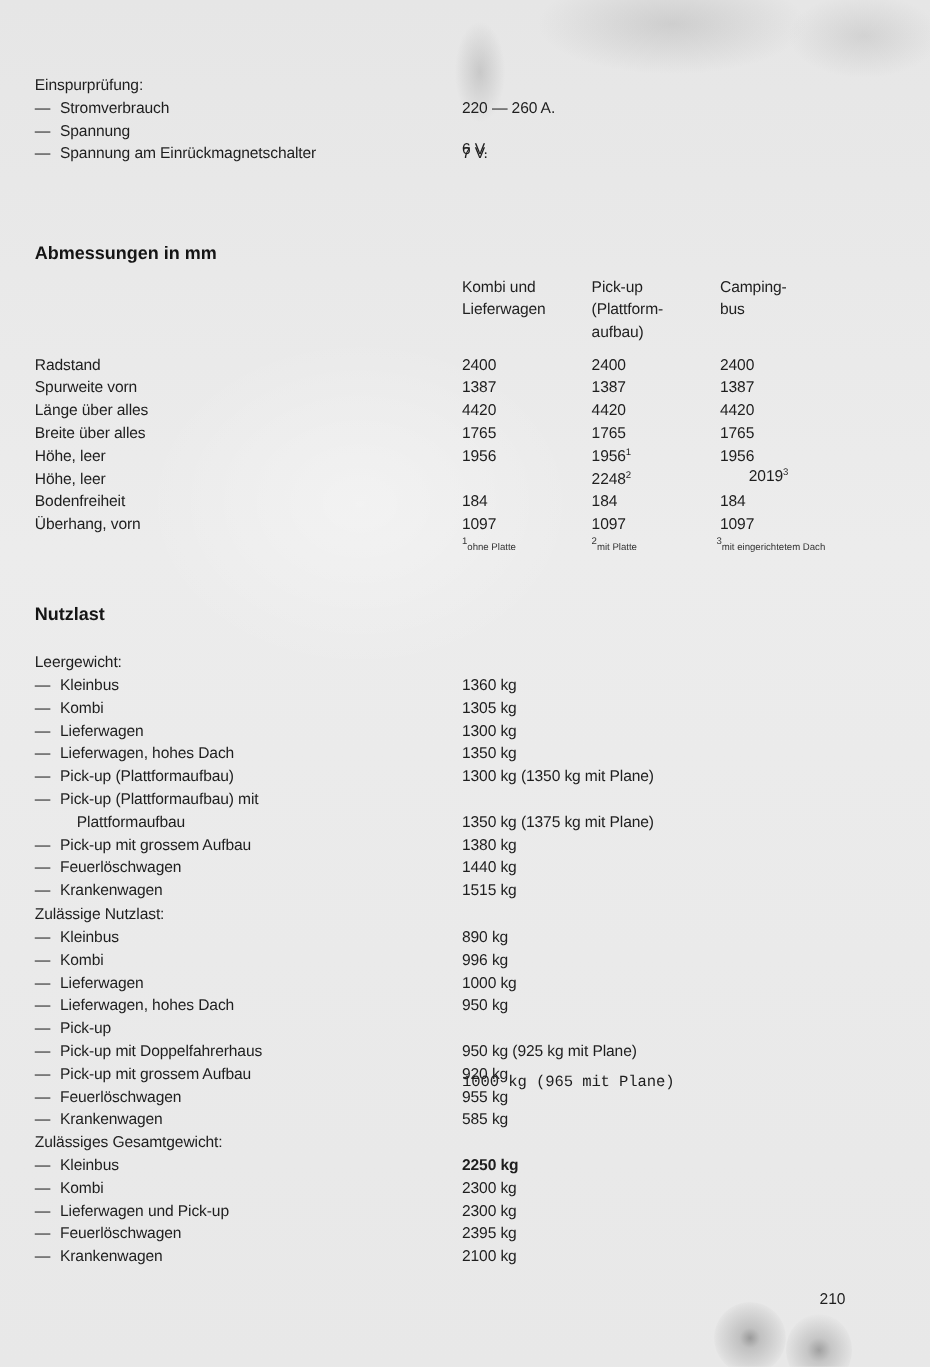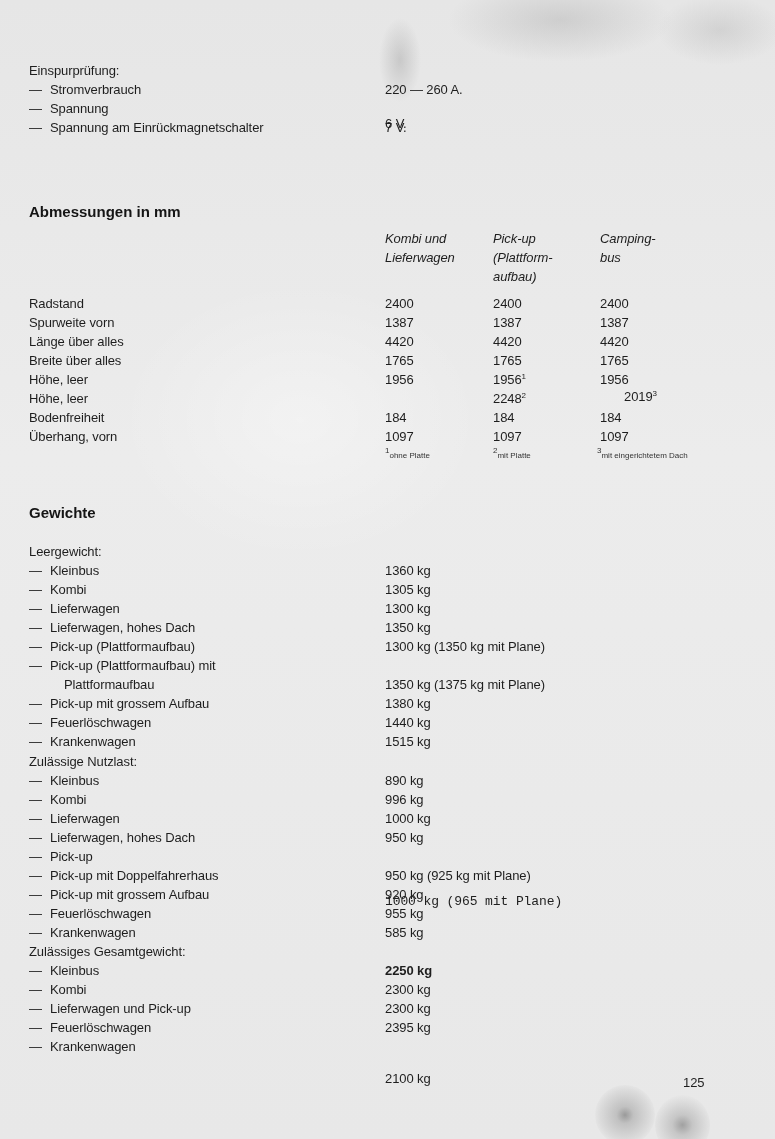--- a/index.html
+++ b/index.html
@@ -19,21 +19,21 @@
         linear-gradient(180deg, #e6e6e6 0%, #ececec 40%, #e8e8e8 100%);
     }
     .stain { position: absolute; border-radius: 50%; pointer-events: none; }
     .stain.s1 { left: 595px; top: 1085px; width: 60px; height: 60px;
       background: radial-gradient(circle, rgba(90,90,90,0.55) 0%, rgba(120,120,120,0.35) 20%, rgba(150,150,150,0.15) 60%, rgba(0,0,0,0) 75%); }
     .stain.s2 { left: 655px; top: 1095px; width: 55px; height: 60px;
       background: radial-gradient(circle, rgba(90,90,90,0.5) 0%, rgba(120,120,120,0.3) 25%, rgba(150,150,150,0.12) 60%, rgba(0,0,0,0) 75%); }
 
     .t { position: absolute; font-size: 13px; line-height: 19px; white-space: nowrap; letter-spacing: -0.1px; }
     .h { position: absolute; font-size: 15px; font-weight: bold; white-space: nowrap; color: #151515; }
-    .ital { font-style: italic; }
+    .ital { }
     .fn { position: absolute; font-size: 8px; white-space: nowrap; color: #333; }
     sup { font-size: 8px; vertical-align: 5px; line-height: 0; }
   </style>
 </head>
 <body>
 
 <div class="paper"></div>
 <div class="stain s1"></div>
 <div class="stain s2"></div>
 
@@ -126,21 +126,21 @@
     </div>
 
   <div>
     <div class="fn" style="left:385px;top:451px"><sup>1</sup><span>ohne Platte</span></div>
     <div class="fn" style="left:493px;top:451px"><sup>2</sup><span>mit Platte</span></div>
     <div class="fn" style="left:597px;top:451px"><sup>3</sup><span>mit eingerichtetem Dach</span></div>
   </div>
 </div>
 
 <div>
-  <div class="h" style="left:29px;top:504px">Gewichte</div>
+  <div class="h" style="left:29px;top:504px">Nutzlast</div>
   <div id="weights">
       <div>
         <div class="t" style="left: 29px; top: 542px;">Leergewicht:</div>
         <div>
           <span class="t" style="left: 29px; top: 561px;">—</span>
           <span class="t" style="left: 50px; top: 561px;">Kleinbus</span>
           <span class="t" style="left: 385px; top: 561px;">1360 kg</span>
         </div>
         <div>
           <span class="t" style="left: 29px; top: 580px;">—</span>
@@ -253,19 +253,19 @@
           <span class="t" style="left: 385px; top: 999px;">2300 kg</span>
         </div>
         <div>
           <span class="t" style="left: 29px; top: 1018px;">—</span>
           <span class="t" style="left: 50px; top: 1018px;">Feuerlöschwagen</span>
           <span class="t" style="left: 385px; top: 1018px;">2395 kg</span>
         </div>
         <div>
           <span class="t" style="left: 29px; top: 1037px;">—</span>
           <span class="t" style="left: 50px; top: 1037px;">Krankenwagen</span>
-          <span class="t" style="left: 385px; top: 1037px; margin-top: 32px;">2100 kg</span>
+          <span class="t" style="left: 385px; top: 1037px;">2100 kg</span>
         </div>
       </div>
     </div>
 </div>
 
-<div class="t" style="left:683px;top:1073px">125</div>
+<div class="t" style="left:683px;top:1073px">210</div>
 
 </body></html>

